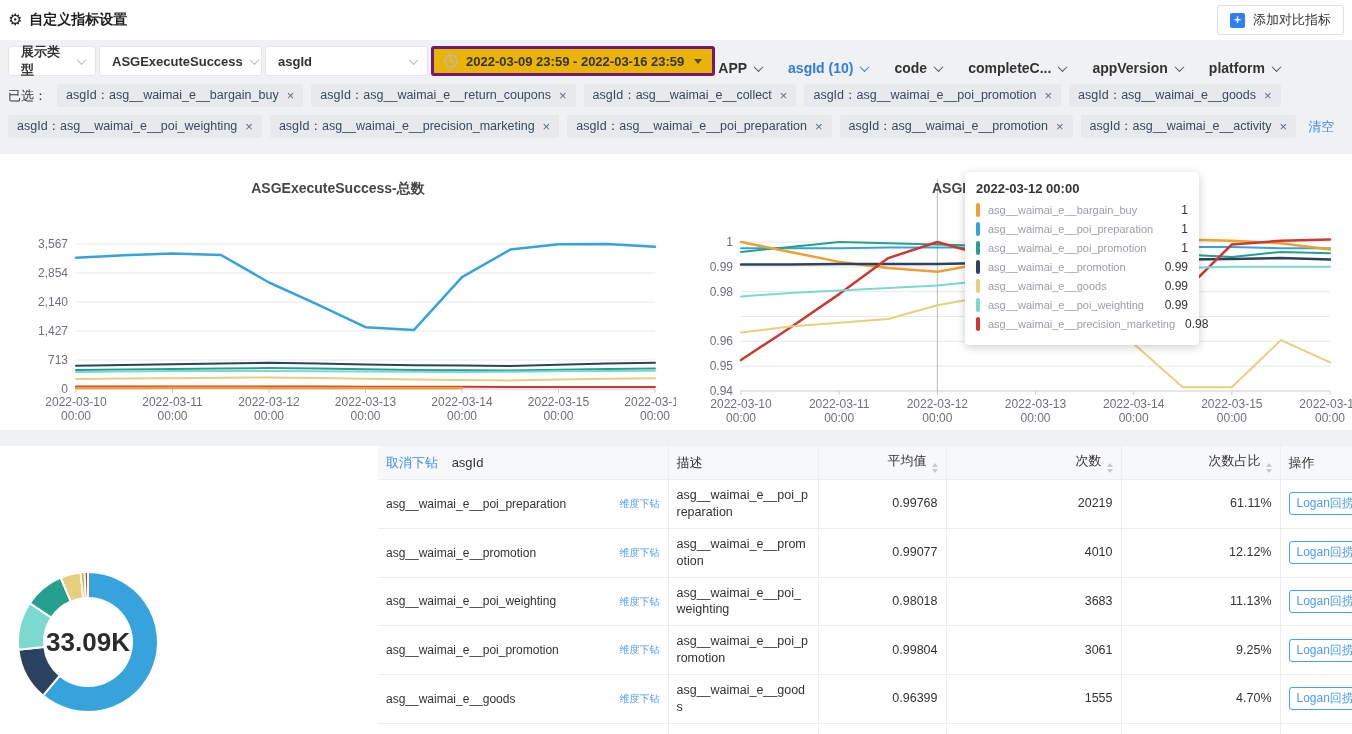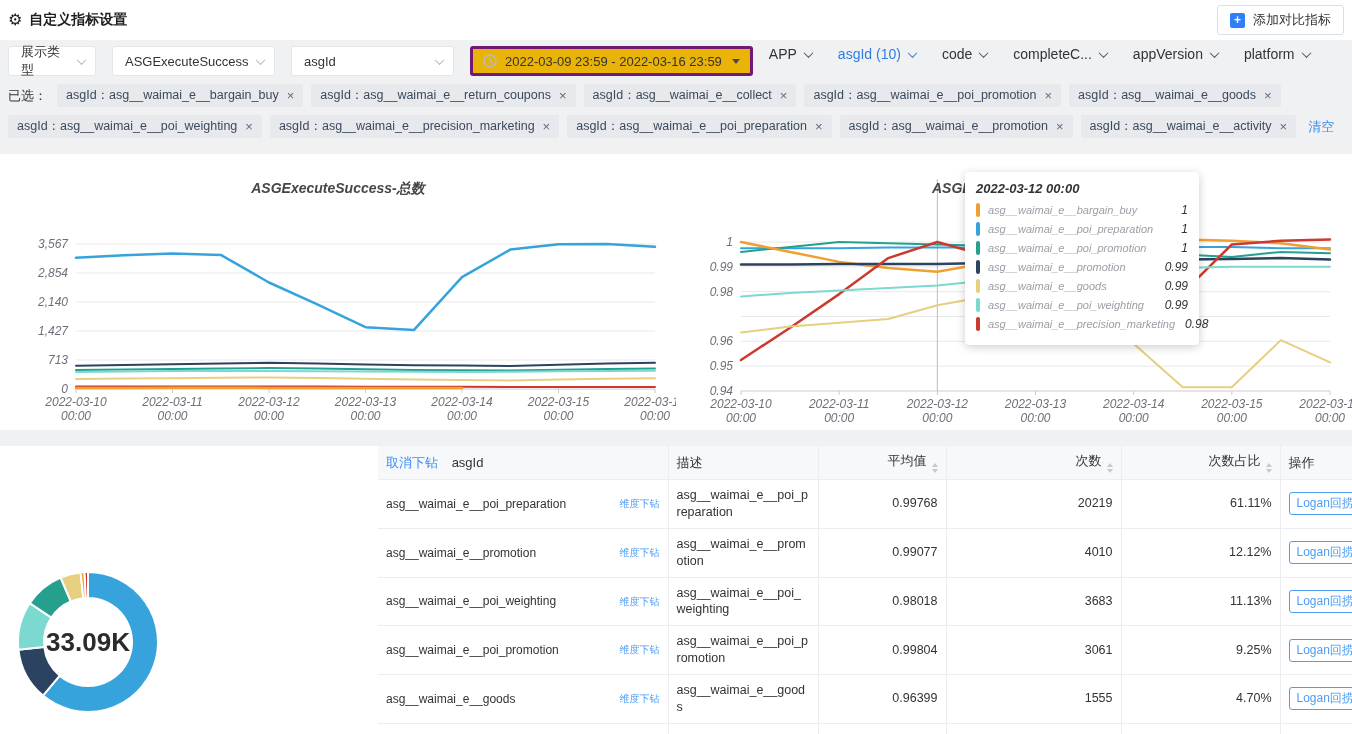--- a/index.html
+++ b/index.html
@@ -12,21 +12,21 @@
   .gear { font-size:16px; color:#1f1f1f; line-height:1; }
   .page-title { font-size:14px; font-weight:700; color:#1f1f1f; }
   .add-btn { display:flex; align-items:center; height:30px; background:#fff;
     border:1px solid #dcdfe3; border-radius:3px; padding:0 12px; font-size:13px;
     color:#333; cursor:pointer; font-family:inherit; }
   .plus-ic { display:inline-flex; width:15px; height:15px; background:#2f80f7; color:#fff;
     border-radius:2px; align-items:center; justify-content:center; font-size:12px;
     font-weight:700; margin-right:8px; line-height:1; }
   
   .filterbar { background:#eff1f3; padding:6px 8px 2px 8px; }
-  .filter-row { display:flex; align-items:flex-start; gap:16px; }
+  .filter-row { display:flex; align-items:flex-end; gap:3px;font-weight:bold; }
   .select { background:#fff; border:1px solid #e4e6ea; border-radius:3px; height:30px;
     display:flex; align-items:center; padding:0 10px 0 12px; font-size:13px; color:#333;
     justify-content:space-between; cursor:pointer; }
   .chev { display:inline-block; width:7px; height:7px; border-right:1.4px solid #b3b7bd;
     border-bottom:1.4px solid #b3b7bd; transform:rotate(45deg) translate(-1px,-1px);
     margin-left:8px; flex:0 0 auto; }
   .flink .chev { border-color:#555; }
   .flink.active .chev { border-color:#2f7de0; }
   .datebox { background:#eab308; border:3px solid #701a75; border-radius:3px; height:30px;
     display:flex; align-items:center; padding:0 10px; font-size:13px; gap:8px; cursor:pointer; }
@@ -37,21 +37,21 @@
   .flink.active { color:#2f7de0; }
   
   .tags-wrap { display:flex; flex-wrap:wrap; align-items:center; gap:8px; padding:8px 0 6px 0; }
   .sel-label { font-size:13px; color:#333; margin-right:2px; }
   .tag { background:#e7e9ec; border-radius:2px; padding:3px 9px; font-size:12.5px;
     color:#3a4a5f; display:inline-flex; align-items:center; white-space:nowrap; }
   .tag .x { margin-left:8px; color:#5a6b82; font-size:13px; line-height:1; cursor:pointer; }
   .clear-link { color:#3c8cf0; font-size:13px; cursor:pointer; margin-left:4px; }
   
   .charts { display:flex; background:#fff; height:276px; margin-top:8px; }
-  .chart { position:relative; width:676px; height:328px; overflow:hidden;font-style:italic; }
+  .chart { position:relative; width:676px; height:328px; overflow:hidden; }
   .chart-title { position:absolute; top:26px; left:0; width:100%; text-align:center;
     font-size:14px; font-weight:700; color:#464646; }
   .avg-title { left:256px; width:auto; text-align:left; }
   .tooltip { position:absolute; left:289px; top:18px; width:234px; background:#fff;
     border-radius:4px; box-shadow:0 2px 10px rgba(0,0,0,0.2); padding:9px 11px; z-index:5; }
   .tt-title { font-size:13px; font-weight:700; color:#333; margin-bottom:7px; }
   .tt-row { display:flex; align-items:center; margin-bottom:5px; }
   .tt-mark { width:4px; height:14px; border-radius:2px; margin-right:8px; flex:0 0 auto; }
   .tt-name { flex:1; font-size:11px; color:#9aa0a6; white-space:nowrap; }
   .tt-val { font-size:12px; color:#333; margin-left:10px; }

